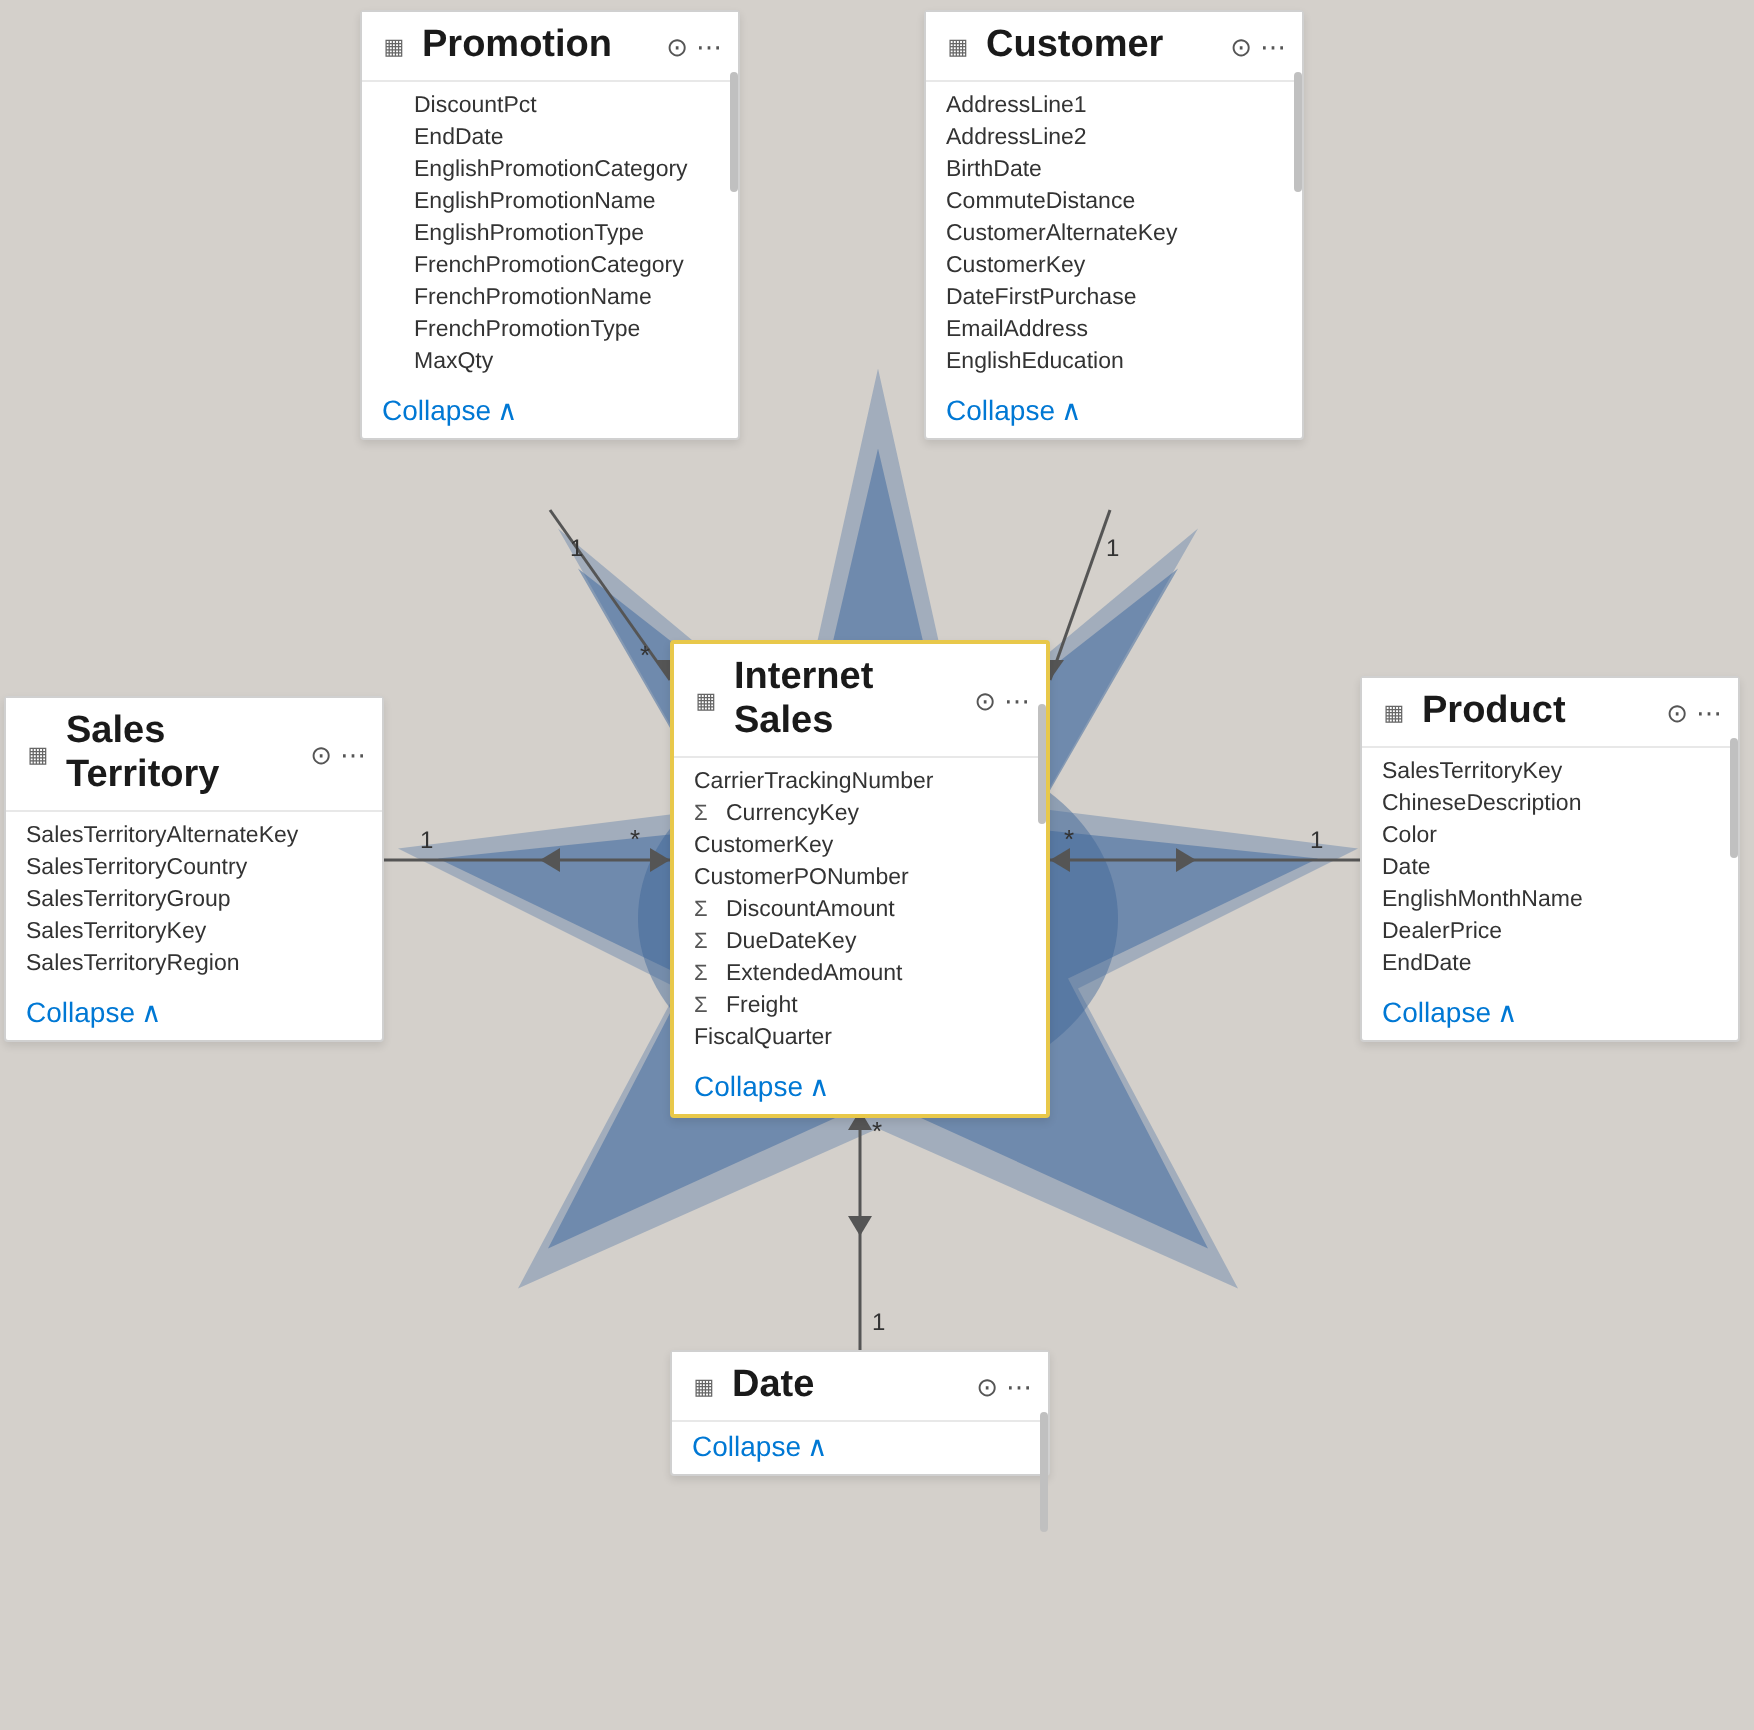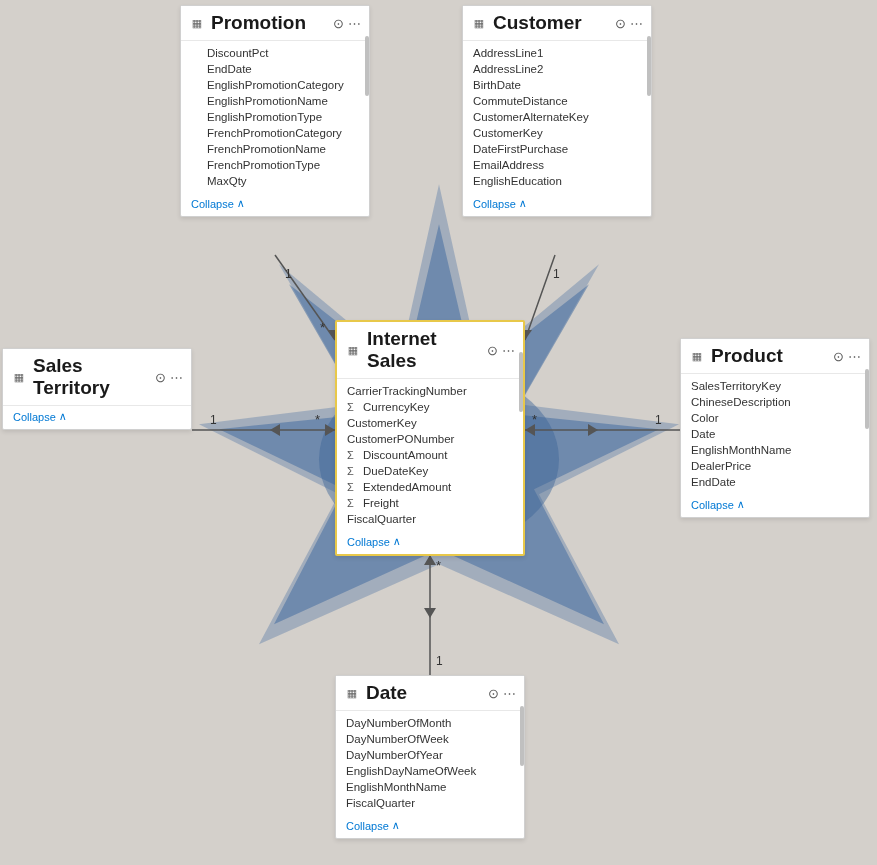--- a/index.html
+++ b/index.html
@@ -93,21 +93,21 @@
 
     .field-sigma {
       color: #555;
       font-size: 11px;
       min-width: 12px;
     }
 
     .card-collapse {
       padding: 4px 10px 6px;
       color: #0078d4;
-      font-size: 11px;
+      font-size: 14px;
       cursor: pointer;
       display: flex;
       align-items: center;
       gap: 3px;
     }
 
     .scrollbar-indicator {
       position: absolute;
       right: 0;
       top: 30px;
@@ -256,20 +256,27 @@
 
 <div class="table-card" style="top: 348px; left: 2px; width: 190px;">
   <div class="card-header">
     <div class="card-header-icon">▦</div>
     <div class="card-title">Sales Territory</div>
     <div class="card-actions">
       <span class="card-action-btn">⊙</span>
       <span class="card-action-btn">⋯</span>
     </div>
   </div>
+  <div class="card-fields">
+    <div class="field-item">SalesTerritoryAlternateKey</div>
+    <div class="field-item">SalesTerritoryCountry</div>
+    <div class="field-item">SalesTerritoryGroup</div>
+    <div class="field-item">SalesTerritoryKey</div>
+    <div class="field-item">SalesTerritoryRegion</div>
+  </div>
   <div class="card-collapse">
     <span>Collapse</span>
     <span>∧</span>
   </div>
 </div>
 
 <div class="table-card" style="top: 338px; left: 680px; width: 190px;">
   <div class="card-header">
     <div class="card-header-icon">▦</div>
     <div class="card-title">Product</div>
@@ -296,26 +303,18 @@
 
 <div class="table-card" style="top: 675px; left: 335px; width: 190px;">
   <div class="card-header">
     <div class="card-header-icon">▦</div>
     <div class="card-title">Date</div>
     <div class="card-actions">
       <span class="card-action-btn">⊙</span>
       <span class="card-action-btn">⋯</span>
     </div>
   </div>
-  <div class="card-fields">
-    <div class="field-item">DayNumberOfMonth</div>
-    <div class="field-item">DayNumberOfWeek</div>
-    <div class="field-item">DayNumberOfYear</div>
-    <div class="field-item">EnglishDayNameOfWeek</div>
-    <div class="field-item">EnglishMonthName</div>
-    <div class="field-item">FiscalQuarter</div>
-  </div>
   <div class="scrollbar-indicator"></div>
   <div class="card-collapse">
     <span>Collapse</span>
     <span>∧</span>
   </div>
 </div>
 
 </body></html>

